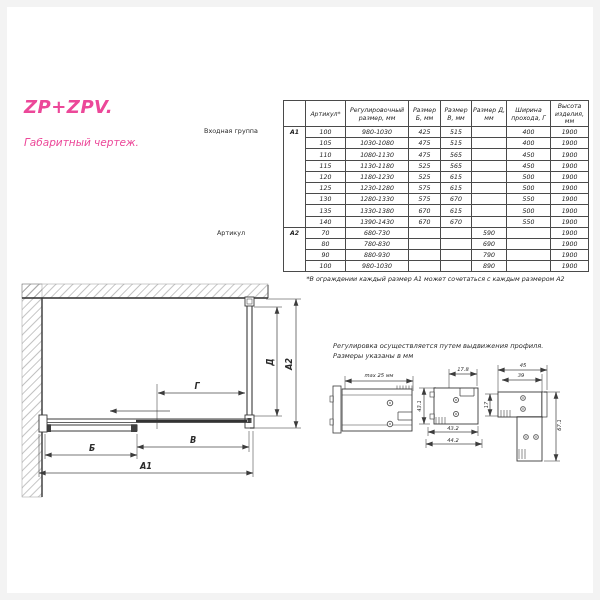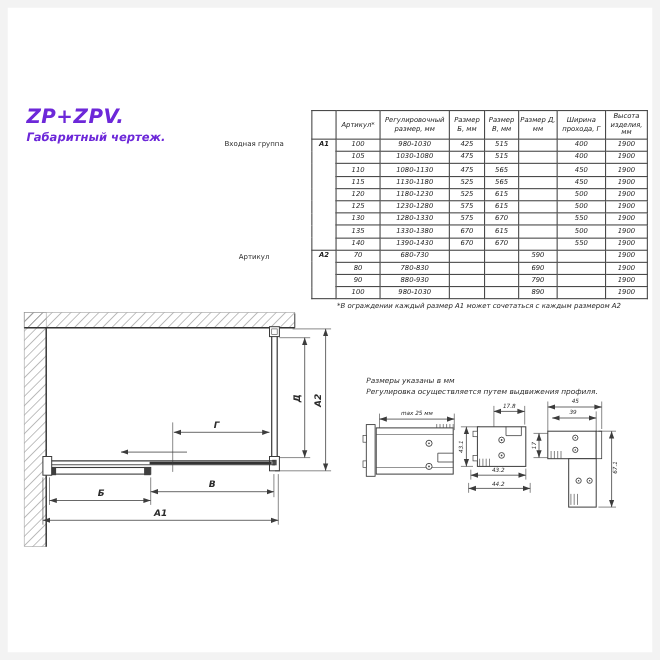--- a/index.html
+++ b/index.html
@@ -3,23 +3,23 @@
 <meta charset="utf-8">
 <style>
   html,body{margin:0;padding:0;}
   body{width:600px;height:600px;position:relative;background:#ffffff;
        font-family:"DejaVu Sans",sans-serif;overflow:hidden;}
   .frame{position:absolute;inset:0;border:7px solid #f3f3f3;z-index:9;pointer-events:none;}
   .layer{position:absolute;inset:0;}
   svg.draw{position:absolute;left:0;top:0;z-index:1;}
 
   
-  .title-block{position:absolute;left:24px;top:96px;z-index:2;color:#6d28d9;}
+  .title-block{position:absolute;left:24px;top:96px;z-index:2;color:#ec4899;}
   .title-main{font-size:18px;font-style:italic;font-weight:700;letter-spacing:.5px;}
-  .title-sub{font-size:10.5px;font-style:italic;font-weight:700;margin-top:2px;line-height:1.25;}
+  .title-sub{font-size:10.5px;font-style:italic;font-weight:400;margin-top:19px;line-height:1.25;}
 
   
   table.spec{position:absolute;left:283px;top:100px;width:305px;z-index:2;
              border-collapse:collapse;table-layout:fixed;
              font-size:6.2px;font-style:italic;color:#222;}
   table.spec th,table.spec td{border:1px solid #4a4a4a;padding:0;text-align:center;
              vertical-align:middle;line-height:1.25;overflow:hidden;}
   table.spec thead th{height:25px;font-weight:400;}
   table.spec tbody td{height:10.2px;}
   table.spec td.gcode{vertical-align:top;font-weight:700;padding-top:1px;}
@@ -373,19 +373,19 @@
           <td>890</td>
           <td></td>
           <td>1900</td>
         </tr>
       </tbody>
   </table>
 
   <div class="footnote">*В ограждении каждый размер А1 может сочетаться с каждым размером А2</div>
 
   <div class="profile-notes">
+    <div>Регулировка осуществляется путем выдвижения профиля.</div>
     <div>Размеры указаны в мм</div>
-    <div>Регулировка осуществляется путем выдвижения профиля.</div>
   </div>
 
 </div>
 
 <div class="frame"></div>
 
 </body></html>

